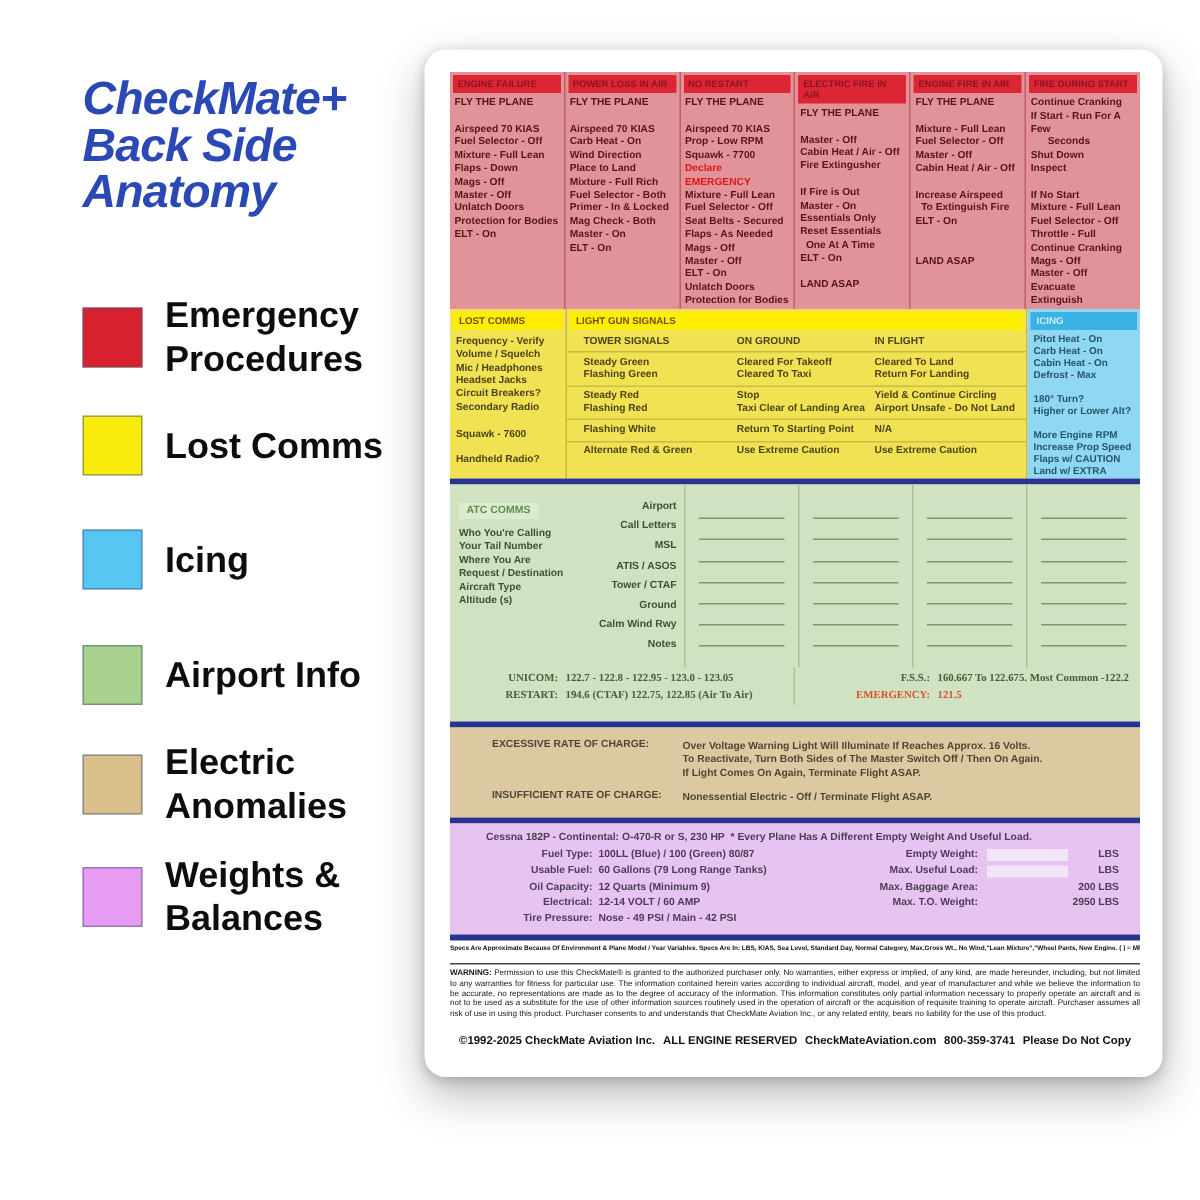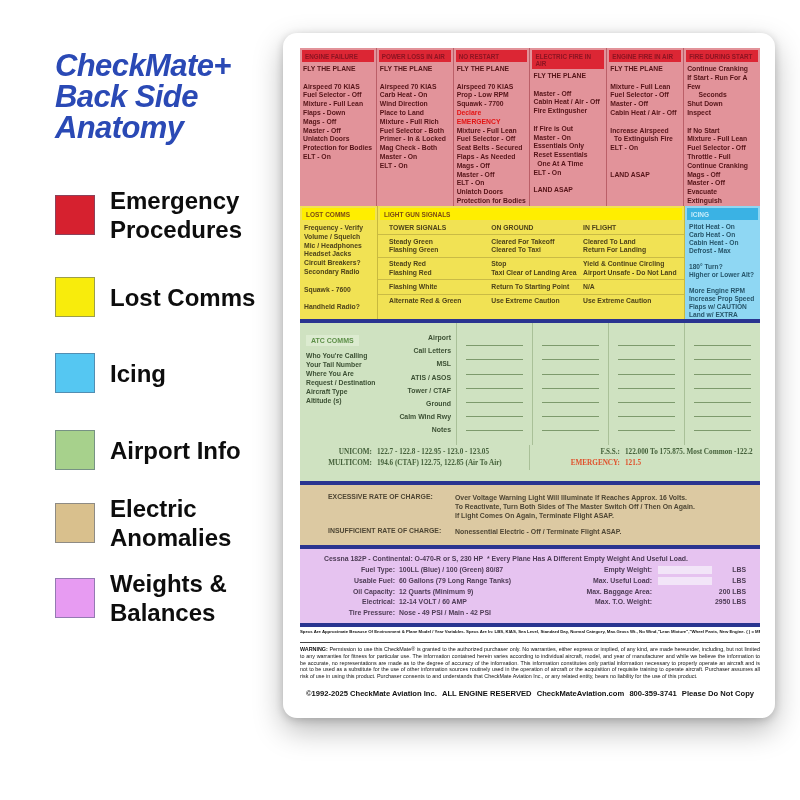--- a/index.html
+++ b/index.html
@@ -105,21 +105,21 @@
 </style>
 </head>
 <body>
 
 <div class="page">
 
   <div class="brand-title">CheckMate+
 Back Side
 Anatomy</div>
 
-  <div class="legend-item" style="top:186px">
+  <div class="legend-item" style="top:196px">
     <div class="swatch" style="background: rgb(214, 33, 47);"></div>
     <div class="legend-label">Emergency
 Procedures</div>
   </div>
   <div class="legend-item" style="top:277px">
     <div class="swatch" style="background: rgb(248, 236, 12);"></div>
     <div class="legend-label">Lost Comms</div>
   </div>
   <div class="legend-item" style="top:353px">
     <div class="swatch" style="background: rgb(85, 199, 242);"></div>
@@ -368,28 +368,28 @@
             <div class="blank-line"></div>
         </div>
       </div>
       <div class="green-freqs">
         <div class="freq-left">
           <div class="freq-row">
               <span class="freq-label">UNICOM:</span>
               <span>122.7 - 122.8 - 122.95 - 123.0 - 123.05</span>
             </div>
           <div class="freq-row">
-              <span class="freq-label">MULTICOM:</span>
+              <span class="freq-label">RESTART:</span>
               <span>194.6 (CTAF) 122.75, 122.85 (Air To Air)</span>
             </div>
         </div>
         <div class="freq-right">
           <div class="freq-row">
               <span class="freq-label wide">F.S.S.:</span>
-              <span>122.000 To 175.875. Most Common -122.2</span>
+              <span>160.667 To 122.675. Most Common -122.2</span>
             </div>
           <div class="freq-row freq-alert">
               <span class="freq-label wide">EMERGENCY:</span>
               <span>121.5</span>
             </div>
         </div>
       </div>
     </div>
 
     <div class="abs navy-bar" style="top:448px"></div>

